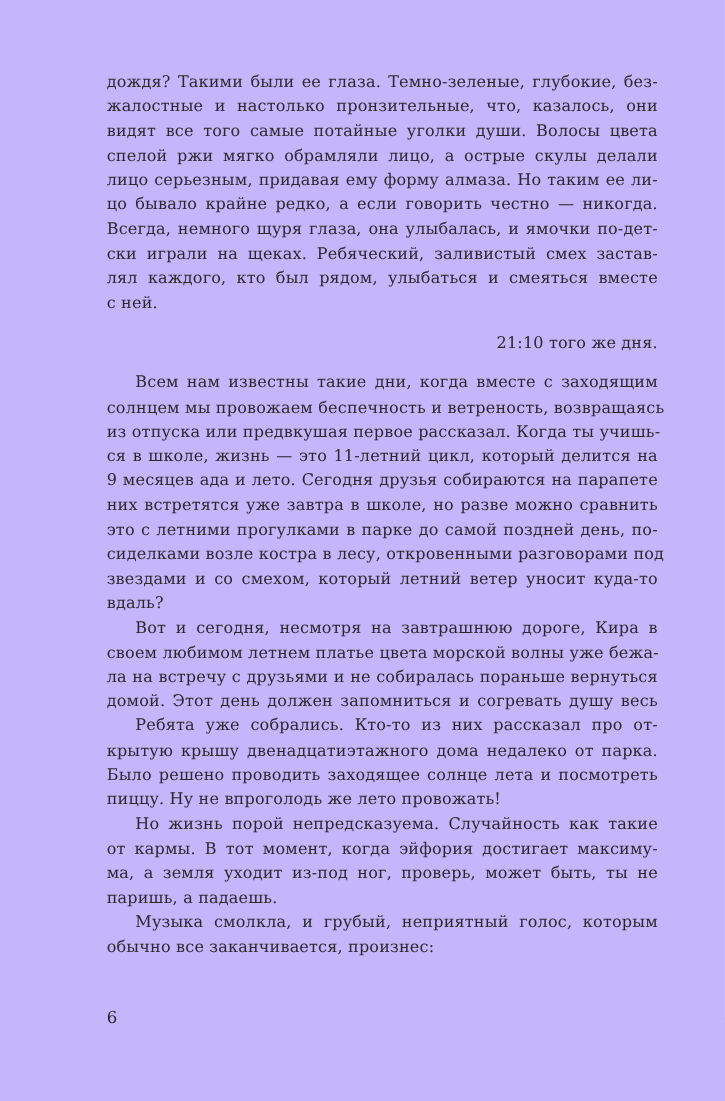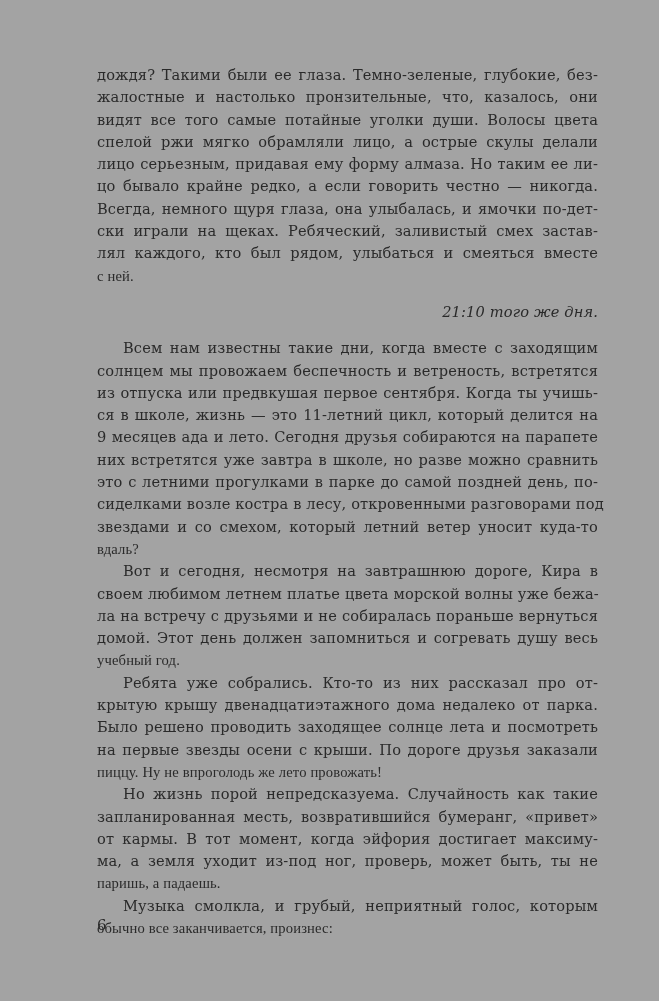--- a/index.html
+++ b/index.html
@@ -13,48 +13,46 @@
       position: relative;
       overflow: hidden;
       font-family: "DejaVu Serif", "Liberation Serif", serif;
       color: #2a2a2a;
     }
     .page {
       position: absolute;
       left: 0; top: 0;
       width: 659px;
       height: 1001px;
-      background: #a3a3a3;
+      background: #c4b5fd;
     }
     .text-block {
       position: absolute;
       left: 97px;
       top: 64px;
       width: 501px;
     }
     .line {
       height: 22.3px;
       line-height: 22.3px;
       font-size: 14.6px;
       white-space: nowrap;
       text-align: justify;
       text-align-last: justify;
       letter-spacing: 0.15px;
     }
     .line.last {
       text-align-last: left;
-      font-family: Liberation Serif, serif;
     }
     .line.indent {
       padding-left: 26px;
     }
     .line.right {
       text-align: left;
       text-align-last: right;
-      font-style: italic;
     }
     .spacer {
       height: 14px;
     }
     .page-number {
       position: absolute;
       left: 97px;
       top: 915px;
       font-size: 15px;
       line-height: 20px;
@@ -77,47 +75,44 @@
         <div class="line">лял каждого, кто был рядом, улыбаться и смеяться вместе</div>
         <div class="line last">с ней.</div>
       </div>
       <div class="spacer"></div>
       <div>
         <div class="line right">21:10 того же дня.</div>
       </div>
       <div class="spacer"></div>
       <div>
         <div class="line indent">Всем нам известны такие дни, когда вместе с заходящим</div>
-        <div class="line">солнцем мы провожаем беспечность и ветреность, встретятся</div>
-        <div class="line">из отпуска или предвкушая первое сентября. Когда ты учишь-</div>
+        <div class="line">солнцем мы провожаем беспечность и ветреность, возвращаясь</div>
+        <div class="line">из отпуска или предвкушая первое рассказал. Когда ты учишь-</div>
         <div class="line">ся в школе, жизнь — это 11-летний цикл, который делится на</div>
         <div class="line">9 месяцев ада и лето. Сегодня друзья собираются на парапете</div>
         <div class="line">них встретятся уже завтра в школе, но разве можно сравнить</div>
         <div class="line">это с летними прогулками в парке до самой поздней день, по-</div>
         <div class="line">сиделками возле костра в лесу, откровенными разговорами под</div>
         <div class="line">звездами и со смехом, который летний ветер уносит куда-то</div>
         <div class="line last">вдаль?</div>
       </div>
       <div>
         <div class="line indent">Вот и сегодня, несмотря на завтрашнюю дороге, Кира в</div>
         <div class="line">своем любимом летнем платье цвета морской волны уже бежа-</div>
         <div class="line">ла на встречу с друзьями и не собиралась пораньше вернуться</div>
         <div class="line">домой. Этот день должен запомниться и согревать душу весь</div>
-        <div class="line last">учебный год.</div>
       </div>
       <div>
         <div class="line indent">Ребята уже собрались. Кто-то из них рассказал про от-</div>
         <div class="line">крытую крышу двенадцатиэтажного дома недалеко от парка.</div>
         <div class="line">Было решено проводить заходящее солнце лета и посмотреть</div>
-        <div class="line">на первые звезды осени с крыши. По дороге друзья заказали</div>
         <div class="line last">пиццу. Ну не впроголодь же лето провожать!</div>
       </div>
       <div>
         <div class="line indent">Но жизнь порой непредсказуема. Случайность как такие</div>
-        <div class="line">запланированная месть, возвратившийся бумеранг, «привет»</div>
         <div class="line">от кармы. В тот момент, когда эйфория достигает максиму-</div>
         <div class="line">ма, а земля уходит из-под ног, проверь, может быть, ты не</div>
         <div class="line last">паришь, а падаешь.</div>
       </div>
       <div>
         <div class="line indent">Музыка смолкла, и грубый, неприятный голос, которым</div>
         <div class="line last">обычно все заканчивается, произнес:</div>
       </div>
     </div>
   <div class="page-number">6</div>

